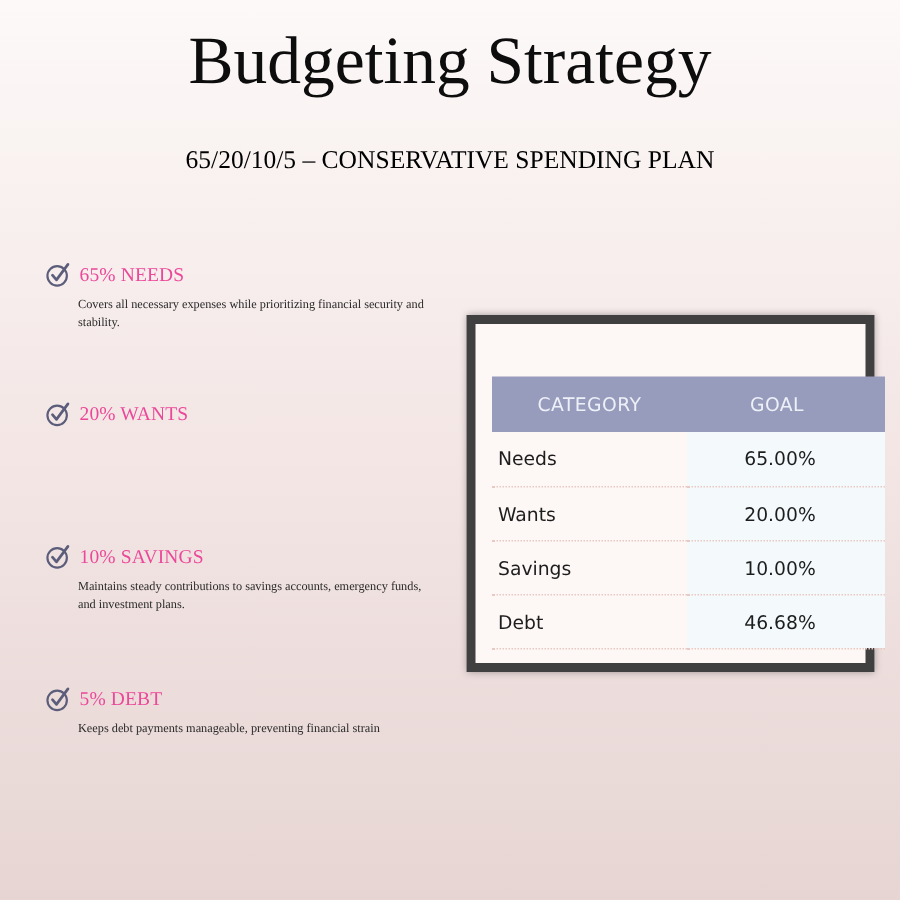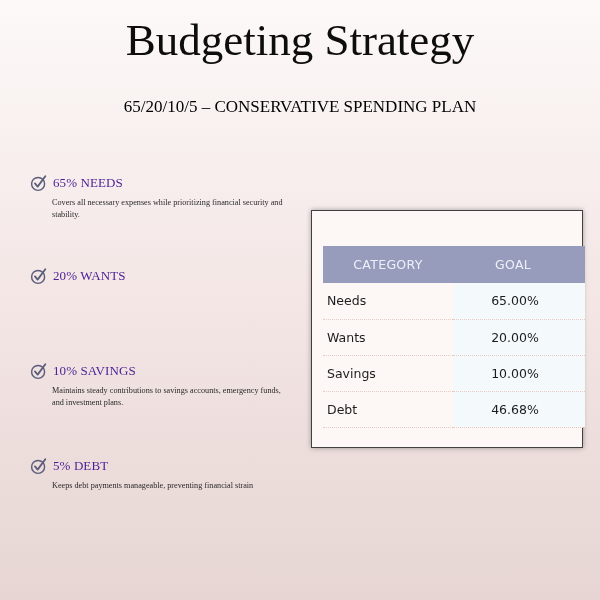--- a/index.html
+++ b/index.html
@@ -14,29 +14,29 @@
     position: absolute; left: 0; top: 14px; width: 600px;
     text-align: center; font-size: 45px; font-weight: 400; color: #0d0d0d;
   }
   .subtitle {
     position: absolute; left: 0; top: 97px; width: 600px;
     text-align: center; font-size: 17px; color: #000000;
   }
   .item { position: absolute; left: 30px; width: 260px; }
   .item-head { display: flex; align-items: center; height: 20px; }
   .check-icon { width: 18px; height: 18px; margin-right: 5px; flex: 0 0 18px; }
-  .item-title { font-size: 13px; color: #4c1d95; letter-spacing: 0.1px; }
+  .item-title { font-size: 13px; color: #ec4899; letter-spacing: 0.1px; }
   .item-desc {
     margin-left: 22px; margin-top: 4px; font-size: 8.2px; line-height: 12px; color: #2a2a2a;
   }
   .table-card {
     position: absolute; left: 311px; top: 210px; width: 272px; height: 238px;
     background: #fdf7f6;
     box-shadow: 0 0 5px rgba(0,0,0,0.35);
-    border: 1px solid #404040;
+    border: 6px solid #404040;
   }
   table {
     position: absolute; left: 11px; top: 35px; width: 262px;
     border-collapse: collapse;
     font-family: "DejaVu Sans", sans-serif;
   }
   thead th {
     background: #979cbd; color: #eef0f8; height: 37px;
     font-size: 12.5px; font-weight: 400; letter-spacing: 0.3px;
   }

